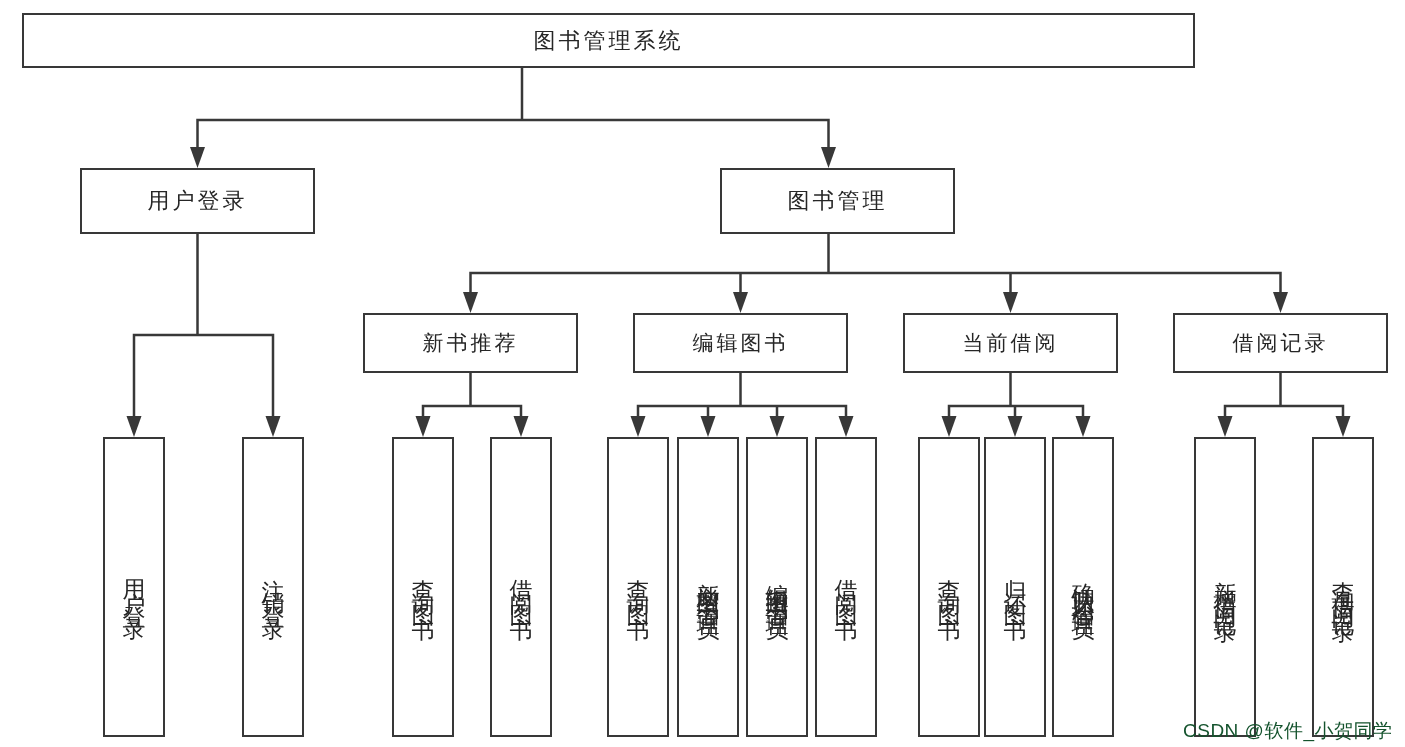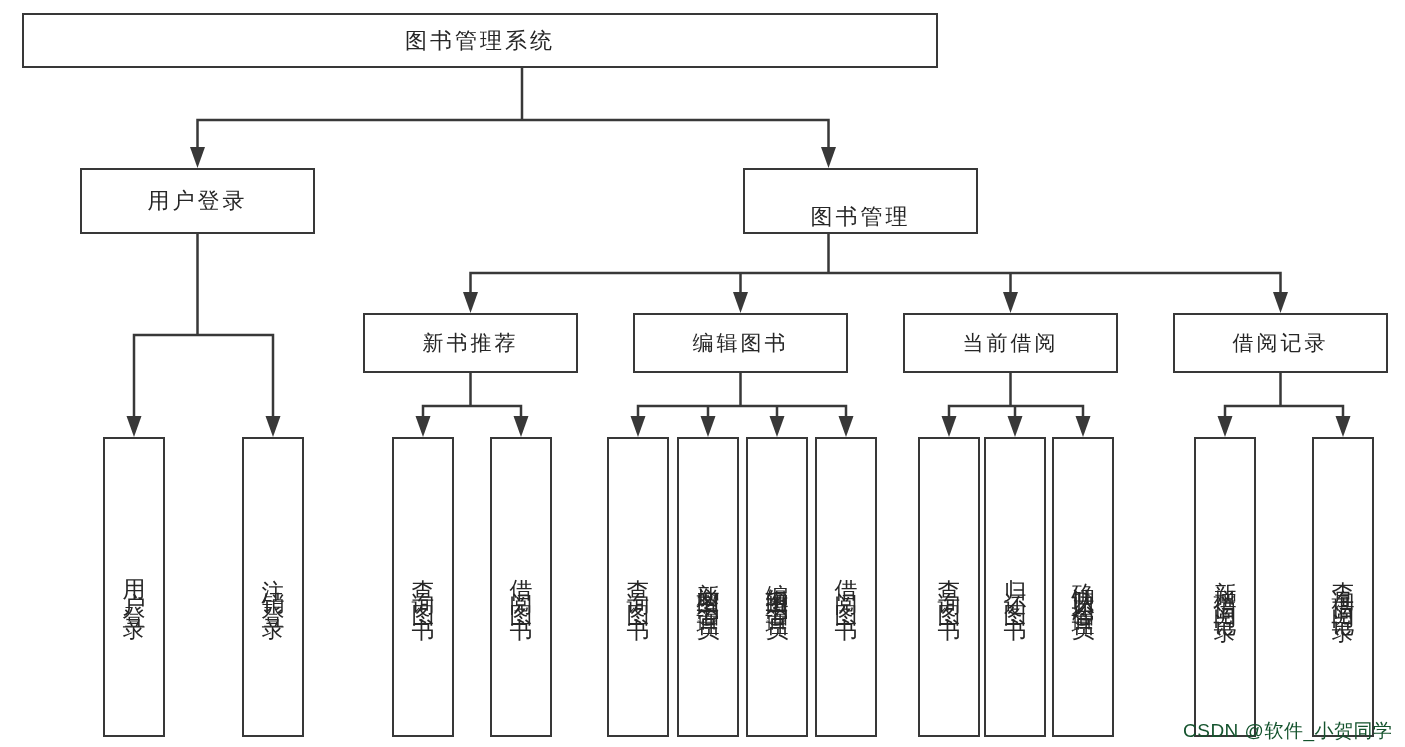--- a/index.html
+++ b/index.html
@@ -27,25 +27,25 @@
     align-items: center;
     justify-content: center;
     z-index: 2;
   }
   .node-h {
     font-size: 22px;
     letter-spacing: 3px;
     text-align: center;
     white-space: nowrap;
   }
-  .root-node   { left: 22px;  top: 13px;  width: 916px; height: 55px; }
+  .root-node   { left: 22px;  top: 13px;  width: 1173px; height: 55px; }
   .lvl2        { top: 168px; width: 235px; height: 66px; }
   .lvl3        { top: 313px; width: 215px; height: 60px; font-size: 21px; }
   .n-userlogin { left: 80px; }
-  .n-bookmgmt  { left: 743px; align-items: flex-end; }
+  .n-bookmgmt  { left: 720px; }
   .n-newbook   { left: 363px; }
   .n-bookborrow{ left: 633px; }
   .n-curborrow { left: 903px; }
   .n-borrowrec { left: 1173px; }
   .leaf {
     top: 437px;
     width: 62px;
     height: 300px;
     writing-mode: vertical-rl;
     text-orientation: mixed;

